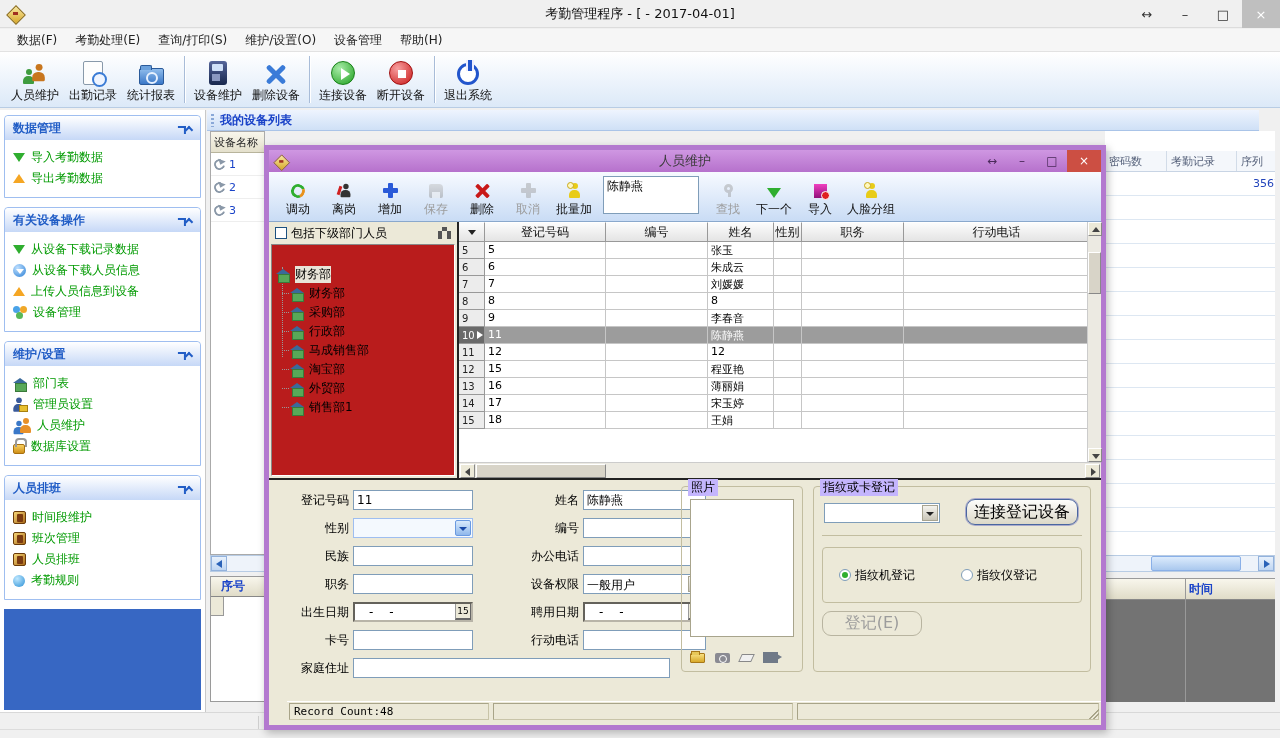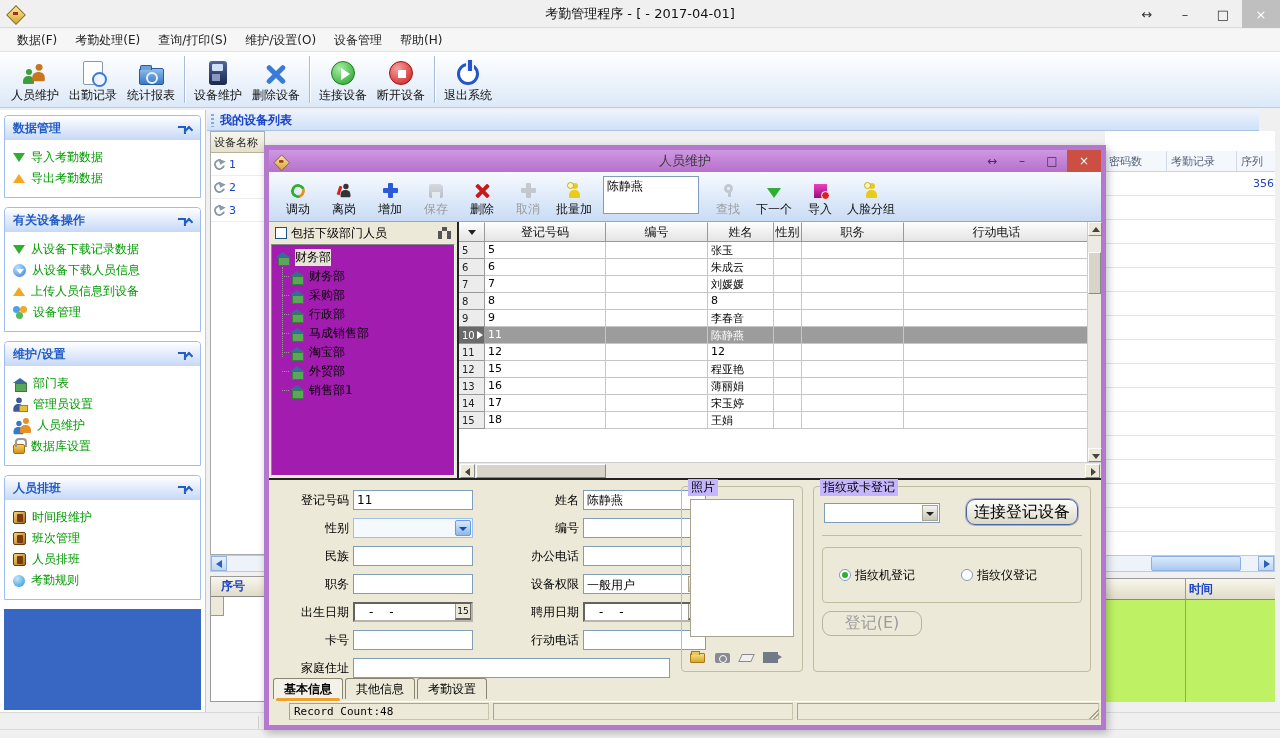--- a/index.html
+++ b/index.html
@@ -100,21 +100,21 @@
   .hsb-main{position:absolute;left:210px;top:555px;width:1065px;height:17px;background:#eef3fa;border:1px solid #b8cce4;display:flex}
   .sbbtn{width:16px;height:15px;background:linear-gradient(#e8f1fc,#c0d6f2);border:1px solid #93b2dc;position:relative}
   .tri{position:absolute;width:0;height:0}
   .tri.l{left:4px;top:3px;border-top:4px solid transparent;border-bottom:4px solid transparent;border-right:6px solid #2a62b8}
   .tri.r{left:5px;top:3px;border-top:4px solid transparent;border-bottom:4px solid transparent;border-left:6px solid #2a62b8}
   .hsb-main .thumb{position:absolute;left:940px;top:0;width:90px;height:15px;background:linear-gradient(#dcebfc,#aac8ee);border:1px solid #8ab0e8;border-radius:2px}
   .blgrid{position:absolute;left:210px;top:576px;width:520px;height:126px;background:#fff;border:1px solid #9a9a9a}
   .blg-h{height:20px;background:linear-gradient(#f8f6ec,#e0dcc8);border-bottom:1px solid #888;display:flex;align-items:center;color:#1a43c8;font-weight:bold;font-size:12px}
   .blg-h span{padding-left:10px}
   .blg-rn{width:13px;height:19px;background:#ece9d8;border-right:1px solid #999;border-bottom:1px solid #999}
-  .brgrid{position:absolute;left:1105px;top:578px;width:170px;height:124px;background:#bef264;border-top:1px solid #9a9a9a}
+  .brgrid{position:absolute;left:1105px;top:578px;width:170px;height:124px;background:#737373;border-top:1px solid #9a9a9a}
   .brg-h{height:21px;background:linear-gradient(#f8f6ec,#e0dcc8);border-bottom:1px solid #888;display:flex;align-items:center;color:#1a43c8;font-weight:bold;font-size:12px}
   .brg-h span{margin-left:84px}
   .brg-h i{position:absolute;left:80px;top:0;height:100%;border-left:1px solid #999}
   .mstatus{position:absolute;left:0;top:712px;width:1280px;height:26px;background:#f0f0f0;border-top:1px solid #d8d8d8}
   .mstatus .d1{position:absolute;left:258px;top:3px;bottom:8px;border-left:1px solid #d0d0d0}
   .mstatus .d2{position:absolute;left:505px;top:3px;bottom:8px;border-left:1px solid #d0d0d0}
   .mstatus .lowline{position:absolute;left:0;right:0;bottom:8px;border-top:1px solid #dcdcdc}
 
   
   .dialog{position:absolute;left:264px;top:145px;width:842px;height:585px;border:5px solid #b379cf;background:#ece9d8;box-shadow:2px 3px 8px rgba(0,0,0,.25)}
@@ -152,21 +152,21 @@
   .i-import{width:13px;height:14px;background:linear-gradient(#f040c0,#90107a)}
   .i-import::after{content:"";position:absolute;right:-3px;bottom:-2px;width:7px;height:7px;border-radius:50%;background:#e02020;border:1px solid #fff}
 
   
   .dlg-left{position:absolute;left:0;top:72px;width:188px;height:256px;background:#ece9d8}
   .chkrow{height:22px;display:flex;align-items:center;gap:4px;padding:0 6px;font-size:12px}
   .cb{width:12px;height:12px;background:#fff;border:1px solid #1c5180}
   .i-org{width:13px;height:12px;margin-left:auto}
   .i-org::before{content:"";position:absolute;left:4px;top:0;width:5px;height:4px;background:#555}
   .i-org::after{content:"";position:absolute;left:0;bottom:0;width:4px;height:4px;background:#555;box-shadow:9px 0 0 #555;border-top:4px solid transparent}
-  .tree{position:absolute;left:2px;top:22px;right:2px;bottom:2px;background:#a21caf;border:1px solid #888;border-right-color:#fff;border-bottom-color:#fff;overflow:hidden;padding:3px 0 0 4px}
+  .tree{position:absolute;left:2px;top:22px;right:2px;bottom:2px;background:#b91c1c;border:1px solid #888;border-right-color:#fff;border-bottom-color:#fff;overflow:hidden;padding:20px 0 0 4px}
   .tnode{display:flex;align-items:center;gap:5px;height:19px;font-size:12px;color:#000}
   .tnode .i-house{flex:0 0 14px}
   .tnode.root>.tlabel{background:#e8e4d8}
   .tchild{margin-left:14px;position:relative}
   .tchild::before{content:"";position:absolute;left:-8px;top:9px;width:7px;border-top:1px dotted #999}
   .ttrunk{position:absolute;left:10px;top:22px;bottom:118px;border-left:1px dotted #999}
 
   
   .dlg-grid{position:absolute;left:188px;top:72px;width:644px;height:256px;background:#fff;border-left:2px solid #222}
   .ghead{display:flex;height:20px}
@@ -777,25 +777,20 @@
             </span>
           <span class="radio">
               <span class="rad"></span>
               <span>指纹仪登记</span>
             </span>
         </div>
         <div class="btn fp-reg">登记(E)</div>
       </div>
     </div>
 
-    <div class="dlg-tabs">
-      <span class="dtab active">基本信息</span>
-      <span class="dtab">其他信息</span>
-      <span class="dtab">考勤设置</span>
-    </div>
 
     <div class="dlg-status">
       <span class="pane p1">Record Count:48</span>
       <span class="pane p2"></span>
       <span class="pane p3"></span>
       <span class="gripd"></span>
     </div>
   </div>
 
 </div>

